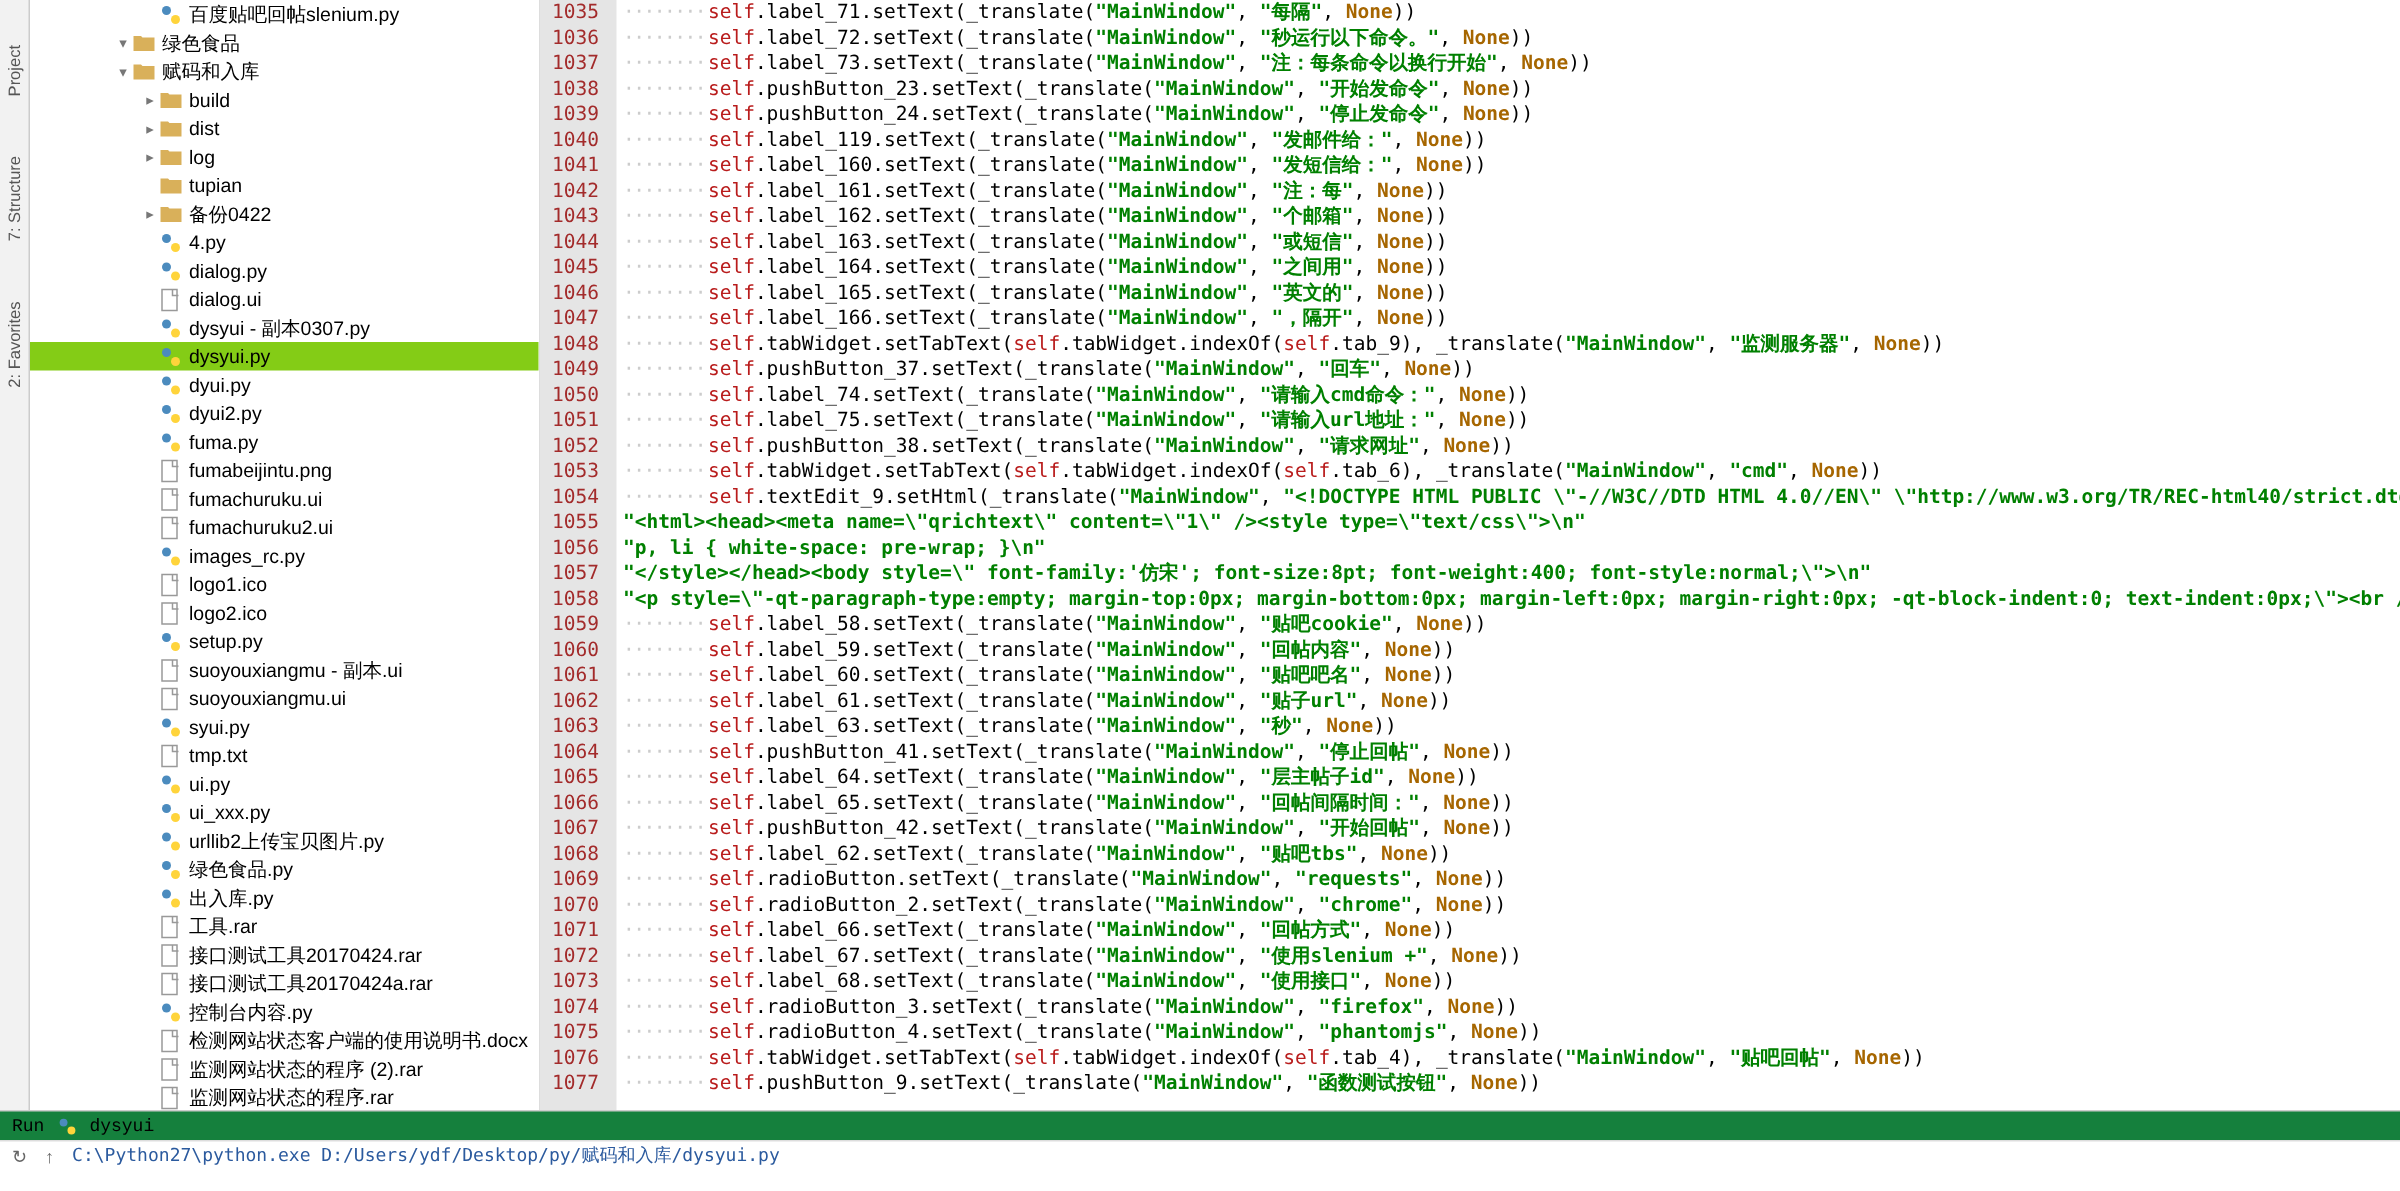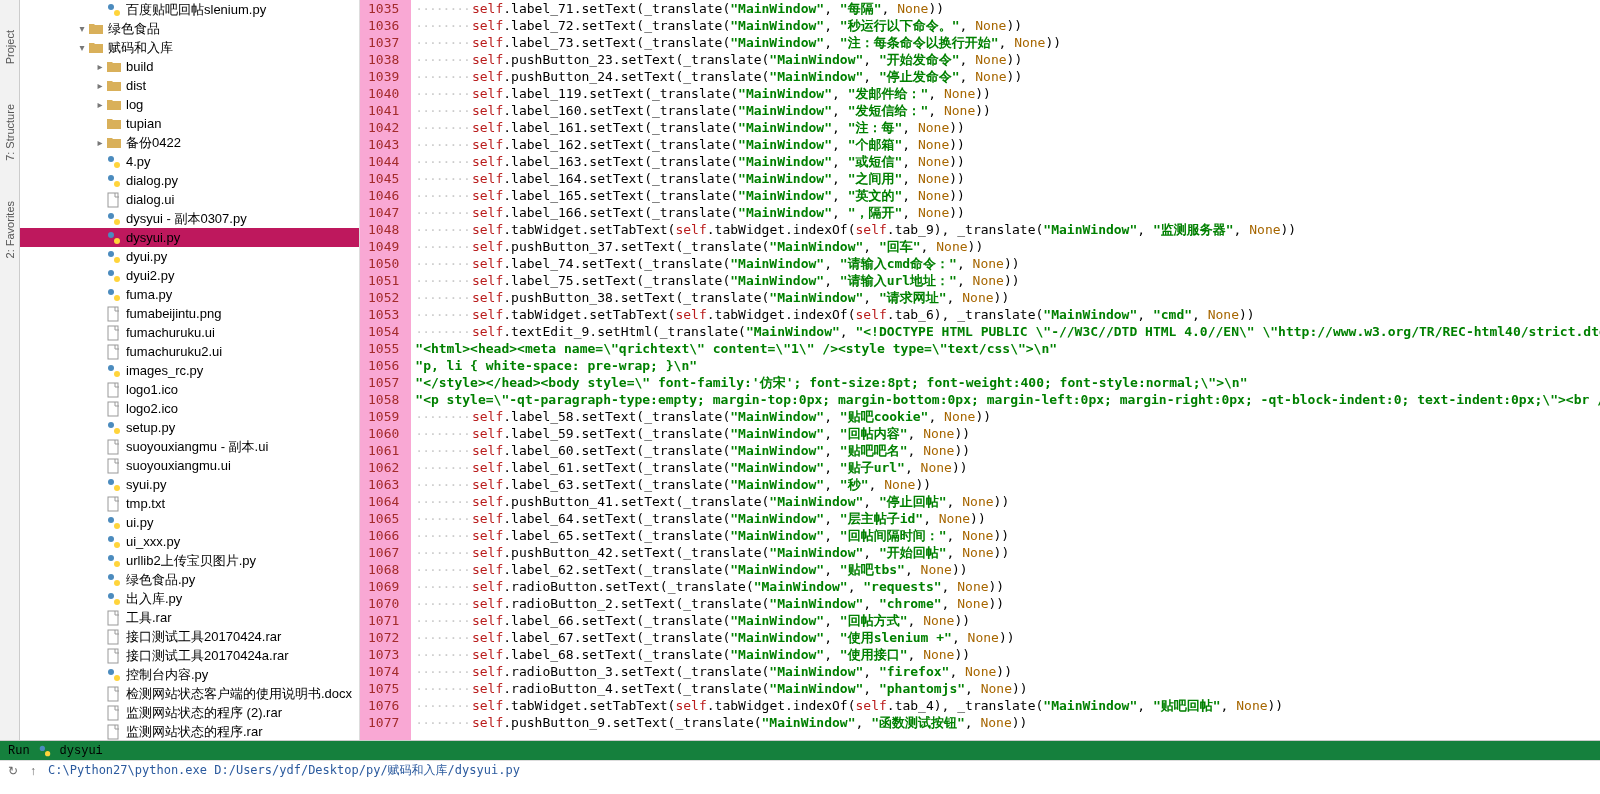--- a/index.html
+++ b/index.html
@@ -2,35 +2,35 @@
 <html><head>
 <meta charset="utf-8">
 <style>
 * { margin: 0; padding: 0; box-sizing: border-box; }
 body { font-family: "Microsoft YaHei", "Segoe UI", sans-serif; font-size: 12px; background: #fff; overflow: hidden; }
 .main-layout { display: flex; height: 740px; }
 .left-bar { width: 20px; background: #f2f2f2; border-right: 1px solid #ccc; display: flex; flex-direction: column; align-items: center; padding-top: 30px; gap: 40px; }
 .left-bar-item { writing-mode: vertical-lr; transform: rotate(180deg); font-size: 11px; color: #555; cursor: pointer; white-space: nowrap; }
 .tree-panel { width: 340px; background: #fff; overflow-y: auto; border-right: 1px solid #ddd; font-size: 13px; }
 .tree-item { display: flex; align-items: center; height: 19px; padding-left: 0; cursor: pointer; white-space: nowrap; }
-.tree-item.selected { background: #be185d; }
+.tree-item.selected { background: #84cc16; }
 .tree-indent { display: inline-block; }
 .tree-arrow { width: 12px; display: inline-block; text-align: center; color: #777; font-size: 10px; }
 .tree-icon { width: 16px; height: 16px; display: inline-flex; align-items: center; justify-content: center; margin-right: 4px; }
 .editor-panel { flex: 1; display: flex; background: #fff; overflow: auto; font-family: "Consolas", monospace; font-size: 13px; }
-.gutter { background: #f9a8d4; text-align: right; padding: 0 12px 0 8px; color: #a32b2b; user-select: none; line-height: 17px; }
+.gutter { background: #e5e5e5; text-align: right; padding: 0 12px 0 8px; color: #a32b2b; user-select: none; line-height: 17px; }
 .gutter-line { height: 17px; }
 .code-area { flex: 1; line-height: 17px; white-space: pre; padding-left: 4px; }
 .code-line { height: 17px; display: flex; align-items: center; }
 .dots { color: #ccc; letter-spacing: -1px; margin-right: 2px; }
 .tk-self { color: #b91c1c; }
 .tk-punct { color: #000; }
 .tk-ident { color: #000; }
 .tk-str { color: #008000; font-weight: bold; }
-.tk-orange { color: #a66600; }
+.tk-orange { color: #a66600; font-weight: bold; }
 .bottom-bar { height: 20px; background: #15803d; border-top: 1px solid #ccc; display: flex; align-items: center; padding: 0 8px; font-size: 12px; gap: 8px; font-family: Liberation Mono, monospace; }
 .console-bar { height: 20px; background: #fff; border-top: 1px solid #ddd; display: flex; align-items: center; padding: 0 8px; font-size: 12px; gap: 12px; }
 .console-icon { color: #666; cursor: pointer; }
 .console-path { color: #2b5a9e; font-family: Consolas, monospace; }
 .py-icon-mini { display:inline-flex; width:14px; height:14px; }
 </style>
 </head>
 <body>
 
 <div class="main-layout">

